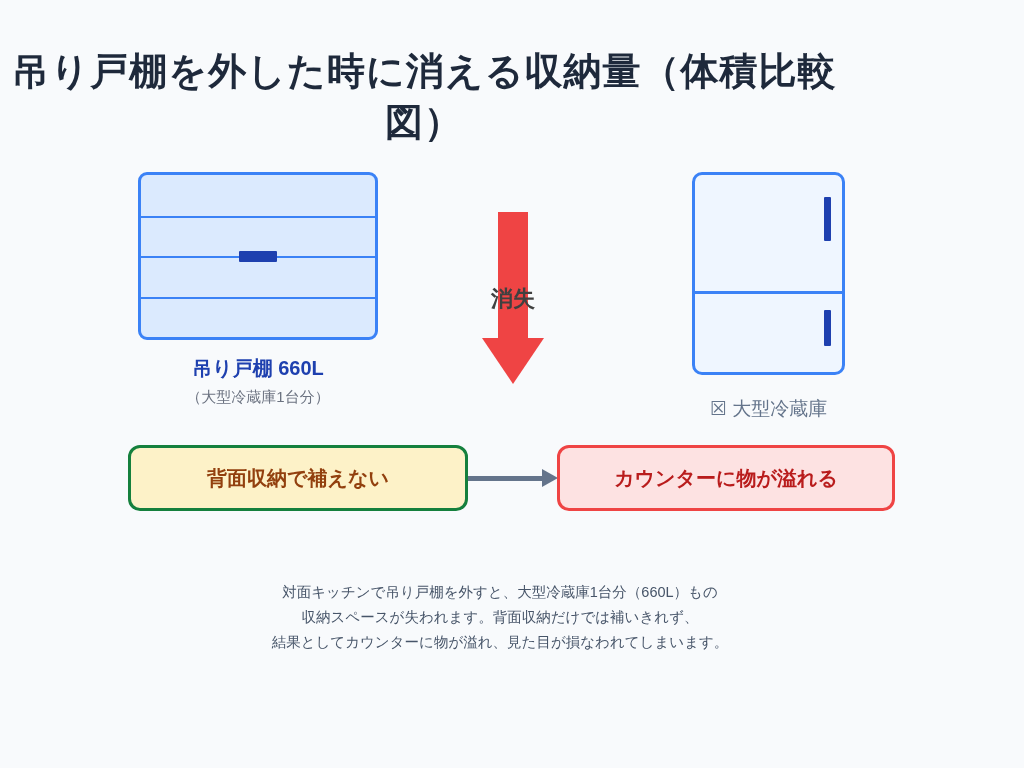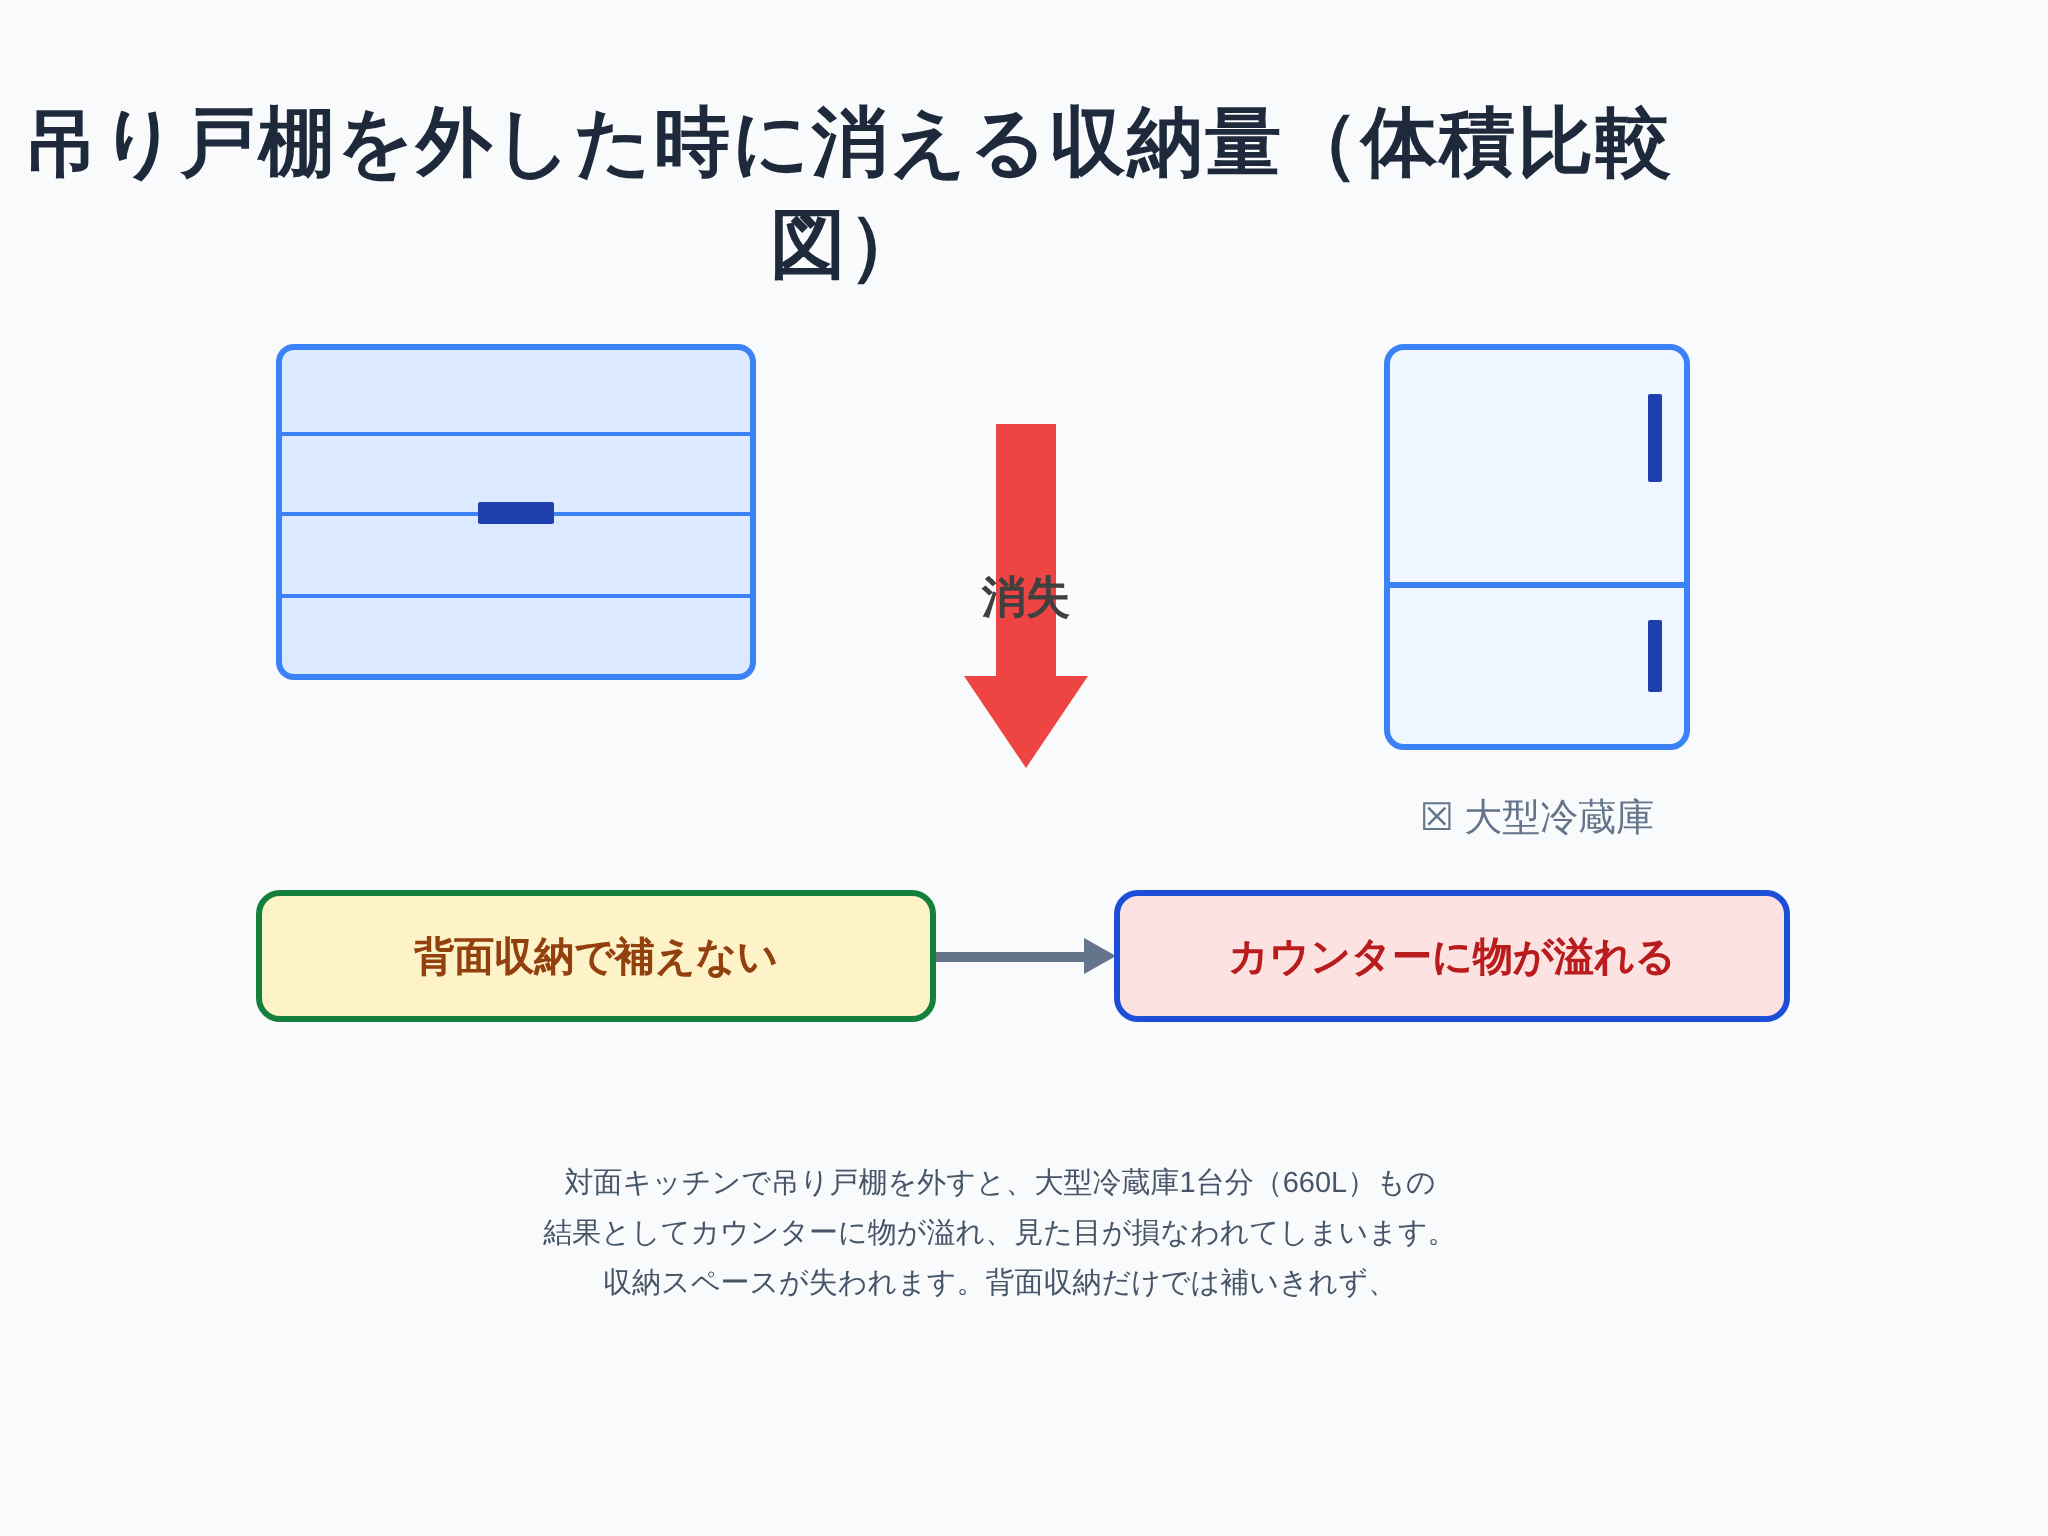--- a/index.html
+++ b/index.html
@@ -80,21 +80,21 @@
     position:absolute; top:445px; height:66px;
     border-radius:12px; display:flex; align-items:center; justify-content:center;
     font-size:20px; font-weight:bold;
   }
   .callout-cause {
     left:128px; width:340px;
     background:#fdf2c8; border:3px solid #15803d; color:#92400e;
   }
   .callout-effect {
     left:557px; width:338px;
-    background:#fde2e2; border:3px solid #1d4ed8; color:#b91c1c;
+    background:#fde2e2; border:3px solid #ef4444; color:#b91c1c;
   }
   .connector-line {
     position:absolute; left:468px; top:476px; width:76px; height:5px; background:#64748b;
   }
   .connector-head {
     position:absolute; left:542px; top:469px; width:0; height:0;
     border-top:9px solid transparent; border-bottom:9px solid transparent;
     border-left:16px solid #64748b;
   }
 
@@ -111,20 +111,24 @@
 <div class="stage">
 
   <div class="title">吊り戸棚を外した時に消える収納量（体積比較図）</div>
 
   <div class="cabinet">
     <div class="shelf-line shelf-1"></div>
     <div class="shelf-line shelf-2"></div>
     <div class="shelf-line shelf-3"></div>
     <div class="handle"></div>
   </div>
+  <div class="cabinet-labels">
+    <div class="cabinet-label">吊り戸棚 660L</div>
+    <div class="cabinet-sublabel">（大型冷蔵庫1台分）</div>
+  </div>
 
   <div class="big-arrow-shaft"></div>
   <div class="big-arrow-head"></div>
   <div class="big-arrow-label">消失</div>
 
   <div class="fridge">
     <div class="divider"></div>
     <div class="handle-v handle-top"></div>
     <div class="handle-v handle-bottom"></div>
   </div>
@@ -134,17 +138,17 @@
     <span>背面収納で補えない</span>
   </div>
   <div class="connector-line"></div>
   <div class="connector-head"></div>
   <div class="callout callout-effect">
     <span>カウンターに物が溢れる</span>
   </div>
 
   <div class="description">
     <div>対面キッチンで吊り戸棚を外すと、大型冷蔵庫1台分（660L）もの</div>
+    <div>収納スペースが失われます。背面収納だけでは補いきれず、</div>
     <div>結果としてカウンターに物が溢れ、見た目が損なわれてしまいます。</div>
-    <div>収納スペースが失われます。背面収納だけでは補いきれず、</div>
   </div>
 
 </div>
 
 </body></html>

